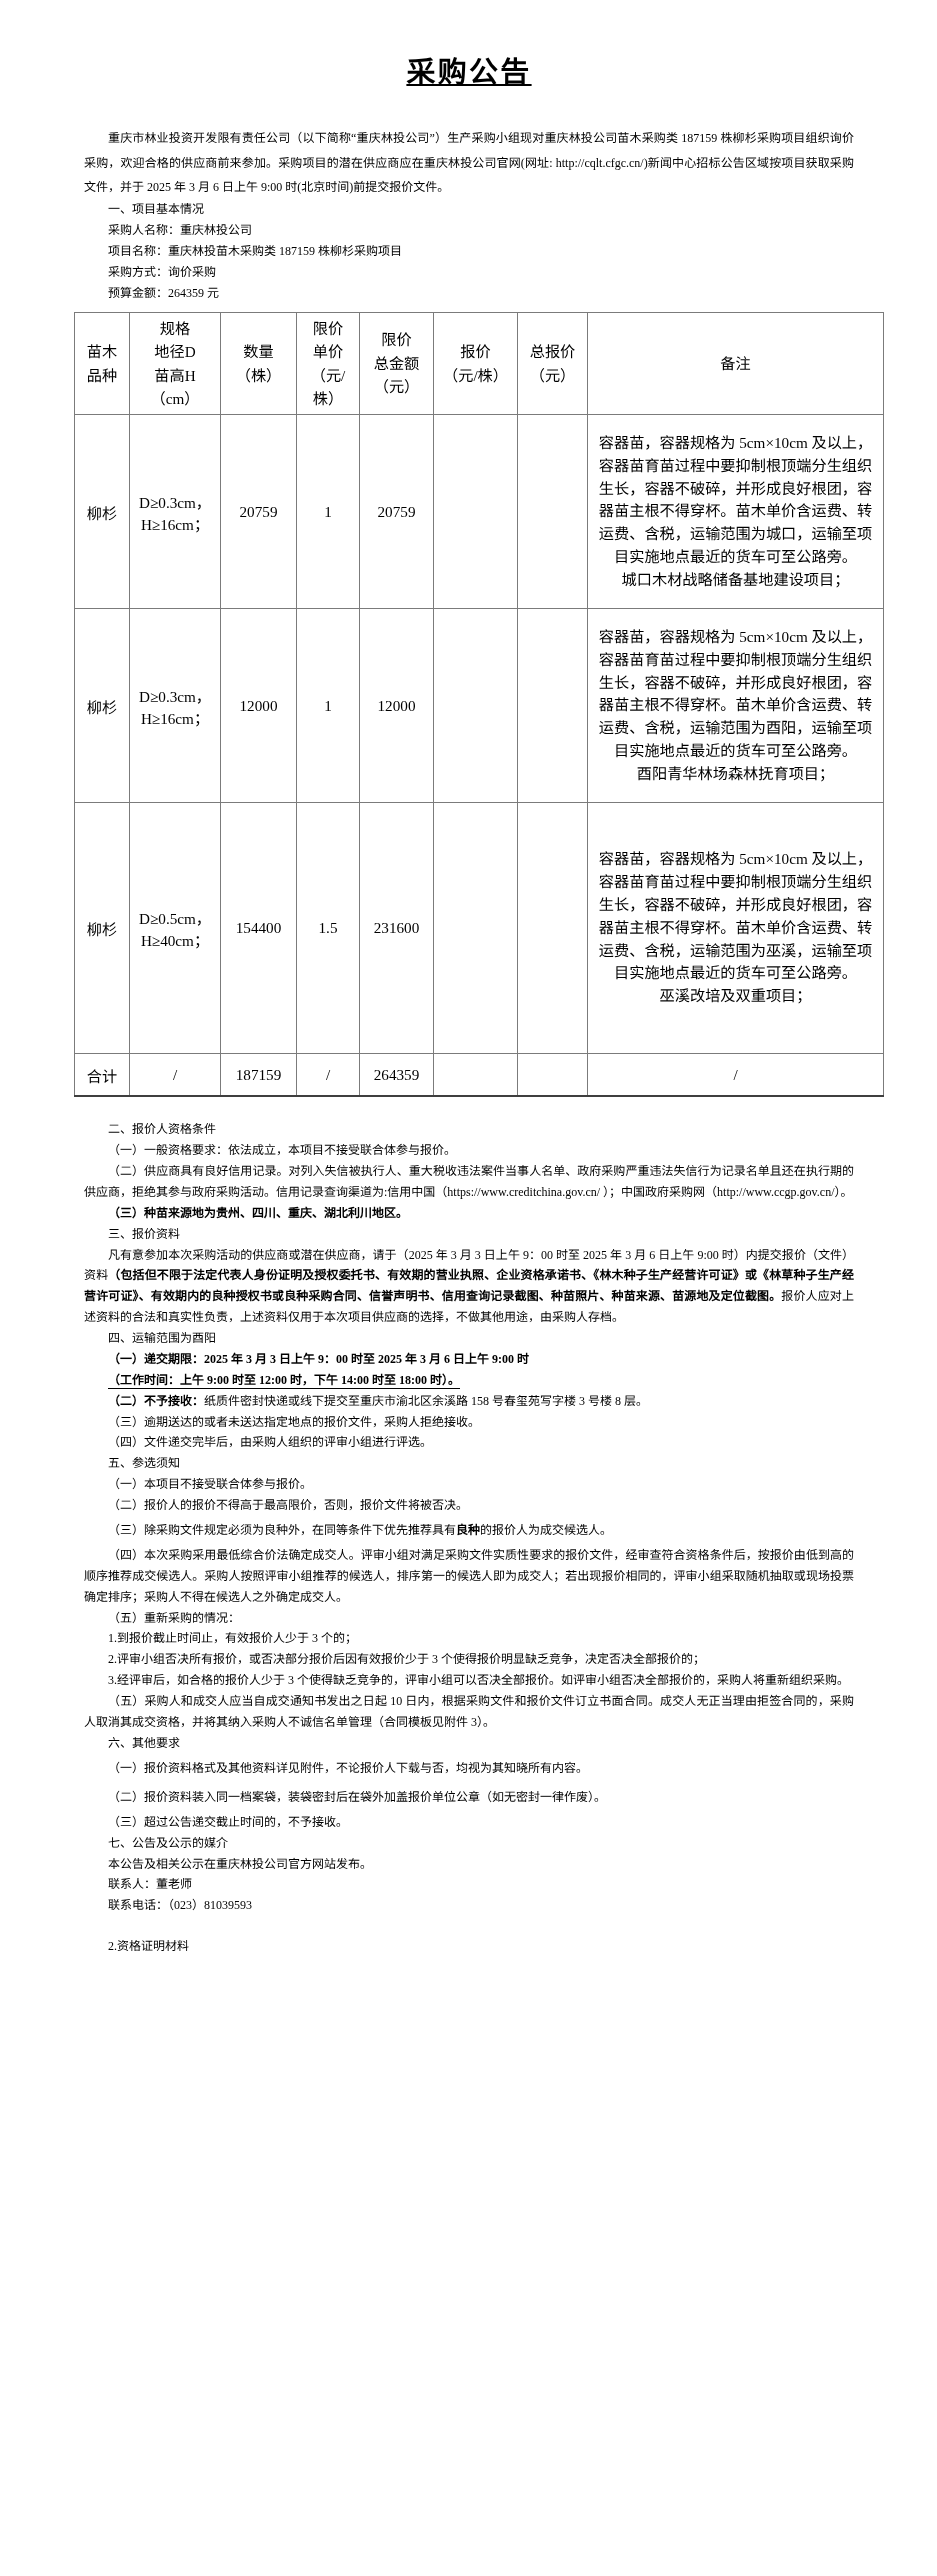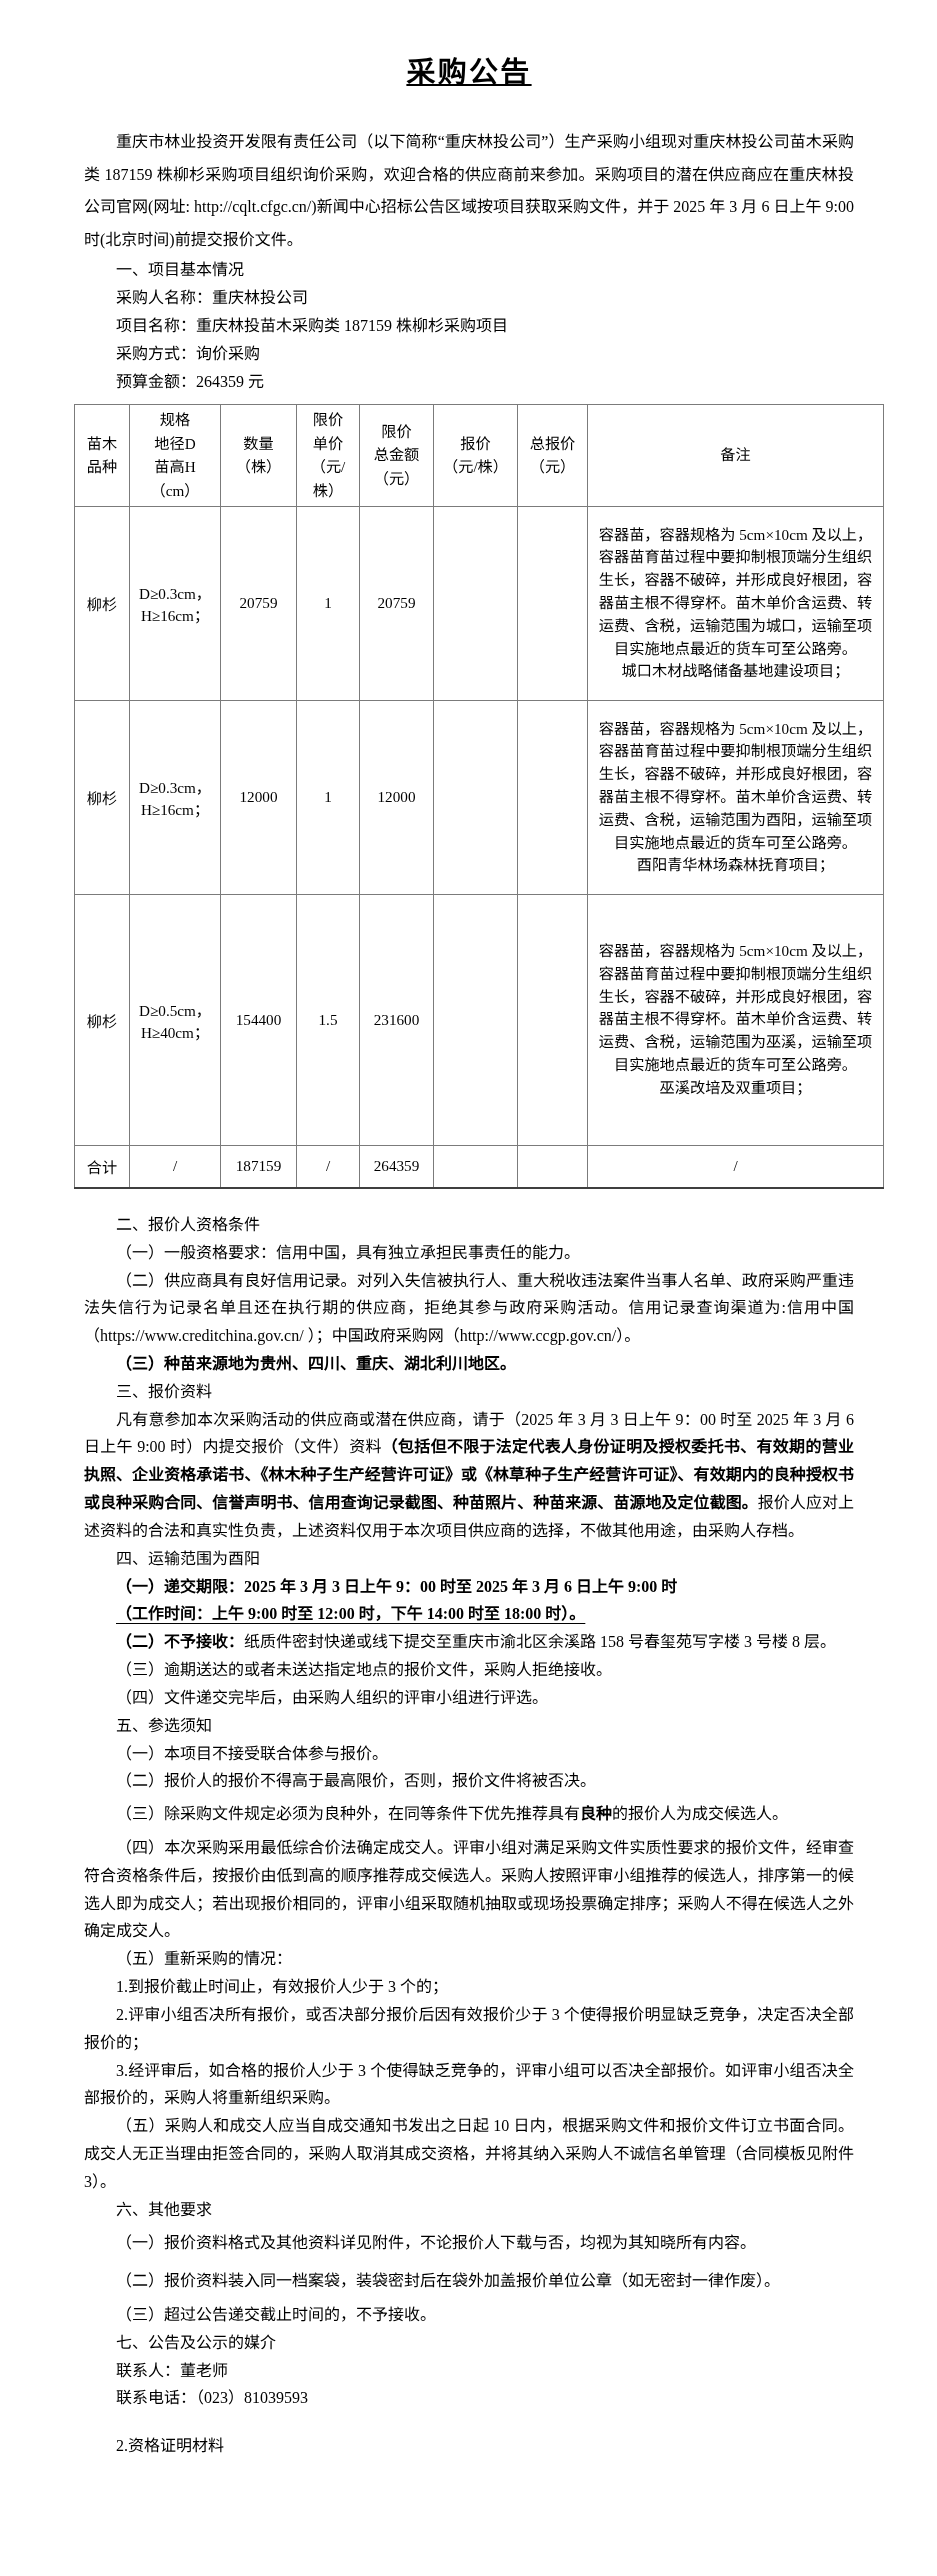--- a/index.html
+++ b/index.html
@@ -1,19 +1,19 @@
 <!DOCTYPE html>
 <html lang="zh-CN" style="font-size:9.4px"><head>
 <meta charset="utf-8">
 <style>
   html,body{margin:0;padding:0;background:#ffffff;}
   body{width:938px;min-height:2576px;color:#000;font-family:"Liberation Serif","DejaVu Serif",serif;}
   .page{padding:32px 84px 41px 84px;}
   .doc-title{text-align:center;font-size:29px;font-weight:700;letter-spacing:2.3px;margin:16.4px 0 36px 0;text-decoration:underline;}
-  p{margin:0;font-size:16px;line-height:1.74;text-align:justify;}
+  p{margin:0;font-size:12px;line-height:1.74;text-align:justify;}
   .indent{text-indent:2em;}
   .intro{line-height:2.03;}
   .heading{font-weight:400;}
   .bold{font-weight:700;}
   .underline{text-decoration:underline;text-underline-offset:4.1px;}
   .loose{line-height:2.42;}
   b{font-weight:700;}
 
   
   table.tbl{border-collapse:collapse;table-layout:fixed;width:809px;margin:8.2px 0 22px -10px;
@@ -132,21 +132,21 @@
         <td>/</td>
         <td>264359</td>
         <td></td>
         <td></td>
         <td class="center">/</td>
       </tr>
     </tbody>
   </table>
 
   <p class="indent heading">二、报价人资格条件</p>
-  <p class="indent">（一）一般资格要求：信用中国，具有独立承担民事责任的能力。</p>
+  <p class="indent">（一）一般资格要求：依法成立，本项目不接受联合体参与报价。</p>
   <p class="indent">（二）供应商具有良好信用记录。对列入失信被执行人、重大税收违法案件当事人名单、政府采购严重违法失信行为记录名单且还在执行期的供应商，拒绝其参与政府采购活动。信用记录查询渠道为:信用中国（https://www.creditchina.gov.cn/ ）；中国政府采购网（http://www.ccgp.gov.cn/）。</p>
   <p class="indent bold">（三）种苗来源地为贵州、四川、重庆、湖北利川地区。</p>
 
   <p class="indent heading">三、报价资料</p>
   <p class="indent"><span>凡有意参加本次采购活动的供应商或潜在供应商，请于（2025 年 3 月 3 日上午 9：00 时至 2025 年 3 月 6 日上午 9:00 时）内提交报价（文件）资料</span><b>（包括但不限于法定代表人身份证明及授权委托书、有效期的营业执照、企业资格承诺书、《林木种子生产经营许可证》或《林草种子生产经营许可证》、有效期内的良种授权书或良种采购合同、信誉声明书、信用查询记录截图、种苗照片、种苗来源、苗源地及定位截图。</b><span>报价人应对上述资料的合法和真实性负责，上述资料仅用于本次项目供应商的选择，不做其他用途，由采购人存档。</span></p>
 
   <p class="indent heading">四、运输范围为酉阳</p>
   <p class="indent bold">（一）递交期限：2025 年 3 月 3 日上午 9：00 时至 2025 年 3 月 6 日上午 9:00 时</p>
   <p class="indent bold underline">（工作时间：上午 9:00 时至 12:00 时，下午 14:00 时至 18:00 时）。</p>
   <p class="indent"><b>（二）不予接收：</b><span>纸质件密封快递或线下提交至重庆市渝北区余溪路 158 号春玺苑写字楼 3 号楼 8 层。</span></p>
@@ -163,19 +163,20 @@
   <p class="indent">2.评审小组否决所有报价，或否决部分报价后因有效报价少于 3 个使得报价明显缺乏竞争，决定否决全部报价的；</p>
   <p class="indent">3.经评审后，如合格的报价人少于 3 个使得缺乏竞争的，评审小组可以否决全部报价。如评审小组否决全部报价的，采购人将重新组织采购。</p>
   <p class="indent">（五）采购人和成交人应当自成交通知书发出之日起 10 日内，根据采购文件和报价文件订立书面合同。成交人无正当理由拒签合同的，采购人取消其成交资格，并将其纳入采购人不诚信名单管理（合同模板见附件 3）。</p>
 
   <p class="indent heading">六、其他要求</p>
   <p class="indent loose">（一）报价资料格式及其他资料详见附件，不论报价人下载与否，均视为其知晓所有内容。</p>
   <p class="indent loose">（二）报价资料装入同一档案袋，装袋密封后在袋外加盖报价单位公章（如无密封一律作废）。</p>
   <p class="indent">（三）超过公告递交截止时间的，不予接收。</p>
 
   <p class="indent heading">七、公告及公示的媒介</p>
+  <p class="indent">本公告及相关公示在重庆林投公司官方网站发布。</p>
   <p class="indent">联系人：董老师</p>
   <p class="indent">联系电话：（023）81039593</p>
 
   <p class="indent" style="margin-top:20px;">2.资格证明材料</p>
 
 </div>
 
 
 </body></html>

